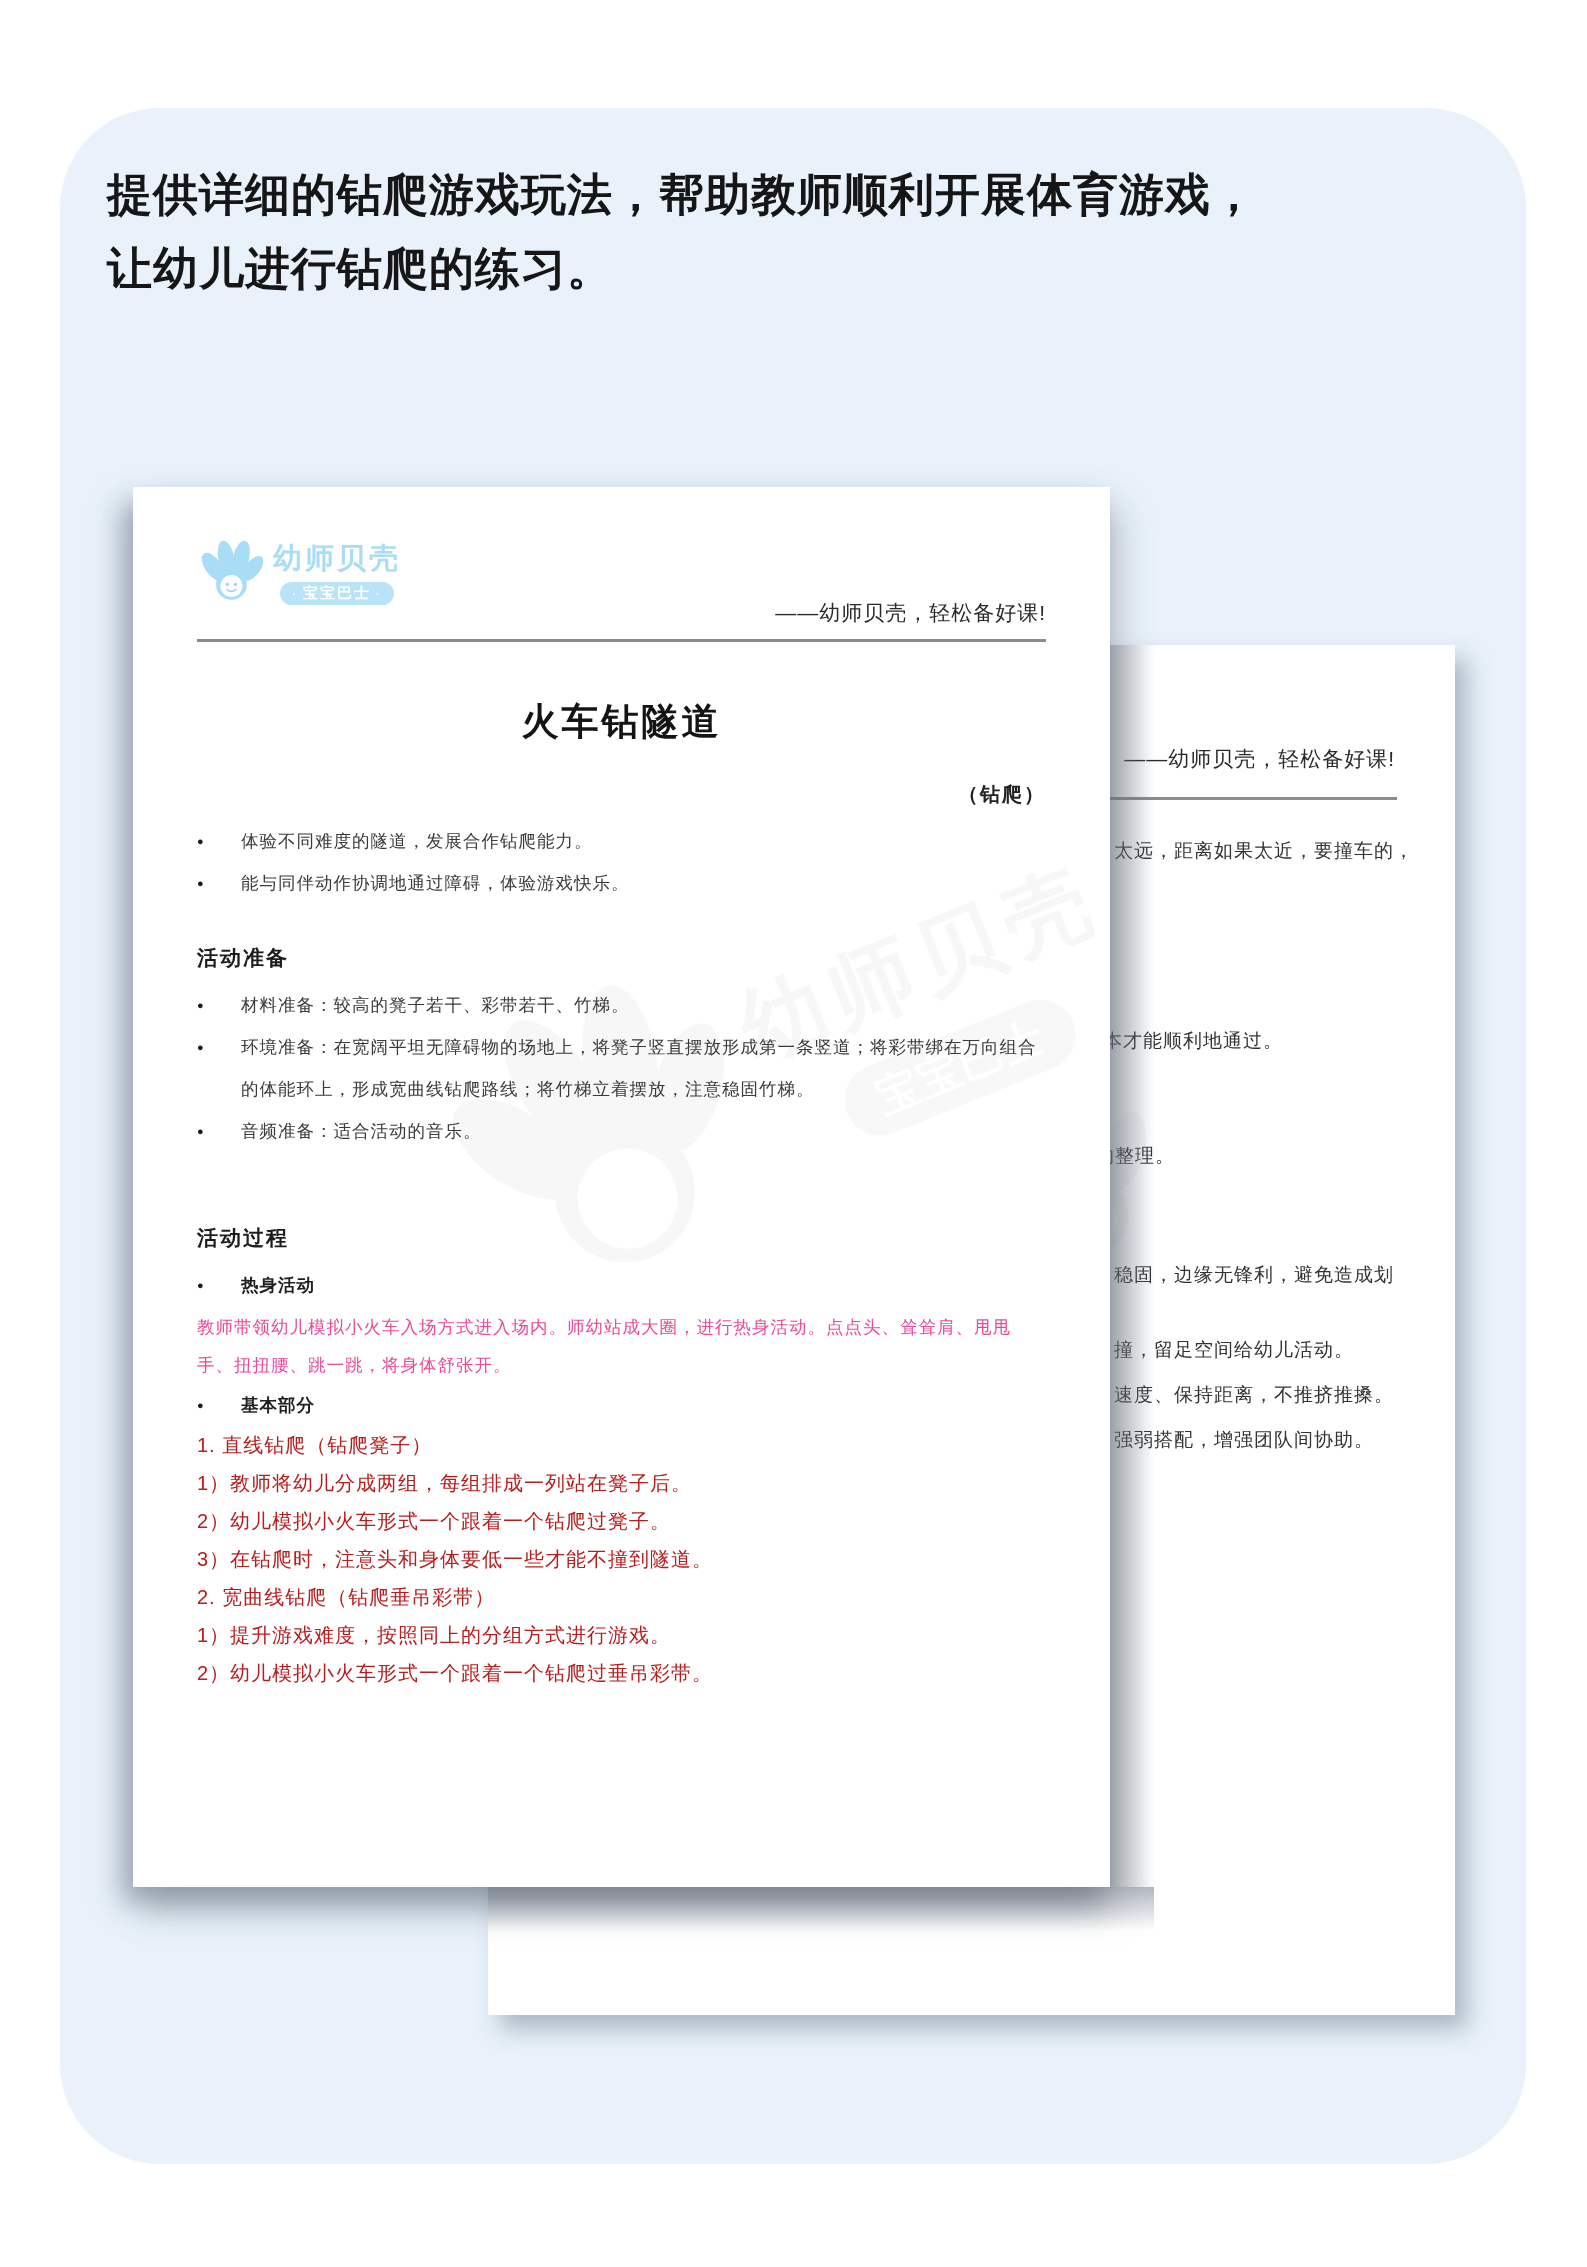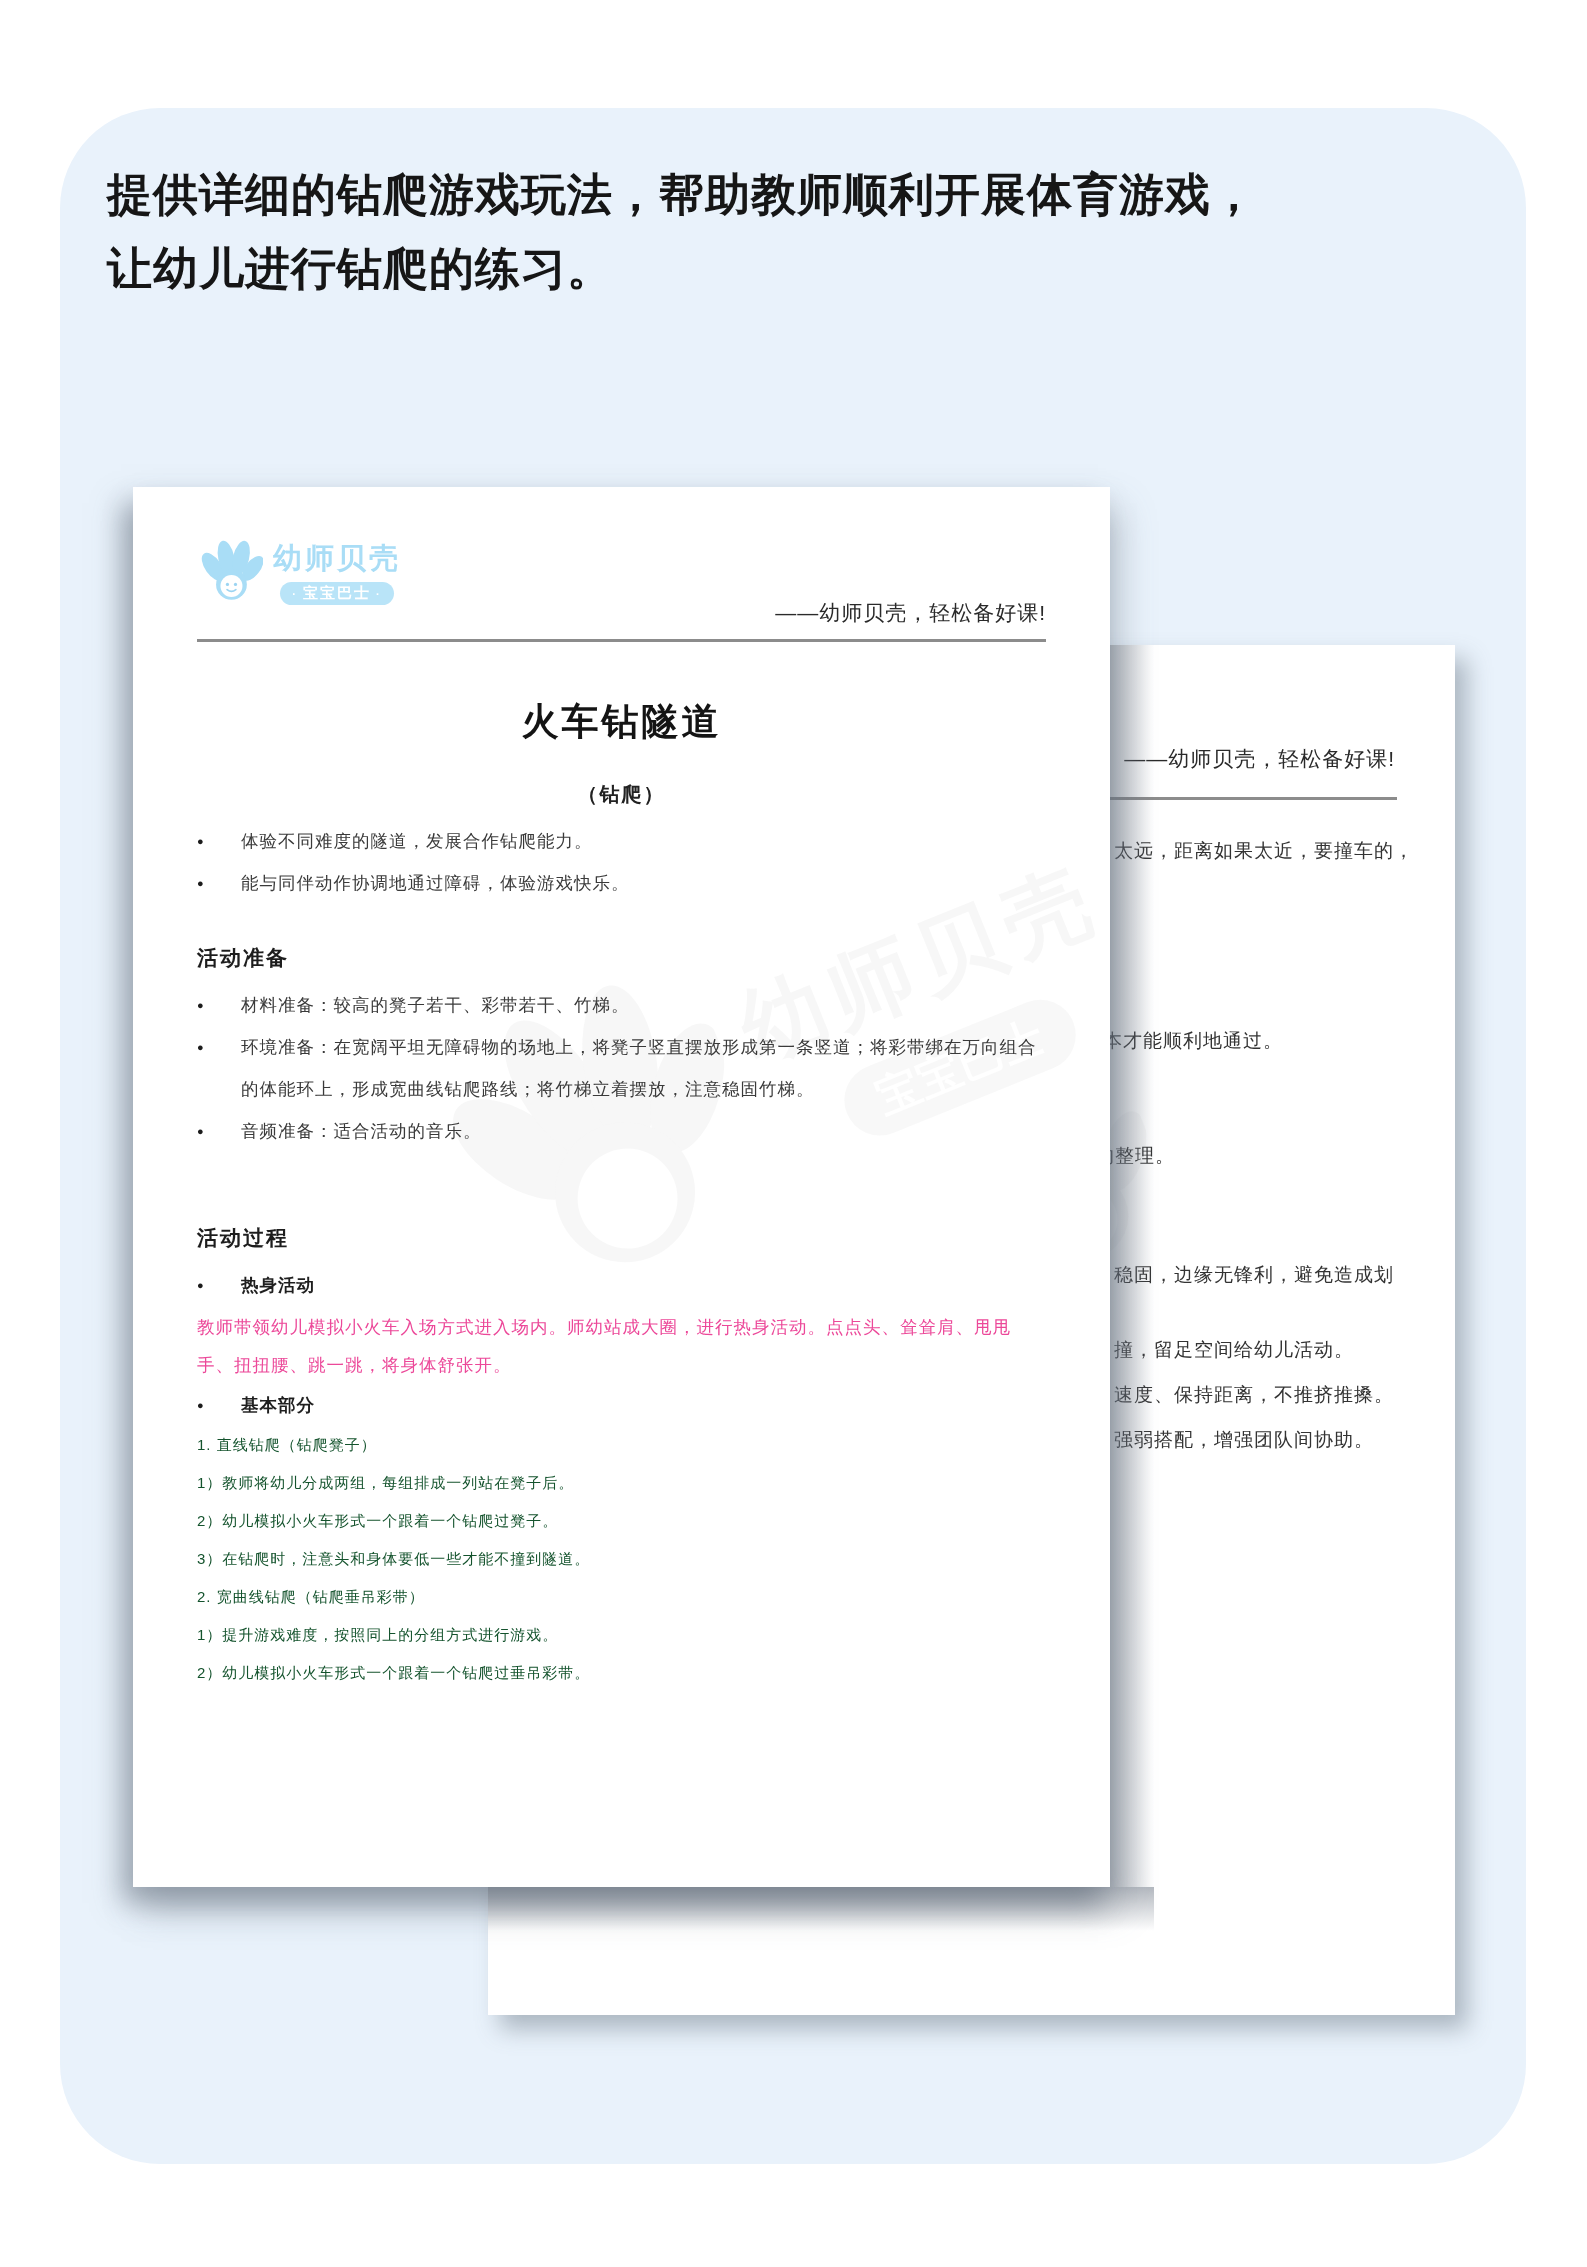--- a/index.html
+++ b/index.html
@@ -49,32 +49,32 @@
   .logo-name{font-size:29px;font-weight:700;color:#a9ddf6;letter-spacing:3px;}
   .logo-badge{
     background:#b9e4f8;color:#ffffff;font-weight:700;font-size:15px;letter-spacing:2px;
     border-radius:14px;padding:2px 12px;display:flex;align-items:center;gap:5px;
   }
   .badge-dot{font-size:11px;}
   .p1-tagline{right:0;bottom:14px;}
   .p1-rule{left:64px;right:64px;top:152px;}
   .p1-body{position:absolute;left:64px;right:64px;top:160px;color:#3a3a3a;}
   .doc-title{text-align:center;margin-top:50px;font-size:37px;font-weight:700;color:#141414;letter-spacing:3px;}
-  .doc-subtitle{text-align:center;margin-top:34px;font-size:20px;font-weight:600;color:#222222;letter-spacing:2px;}
+  .doc-subtitle{text-align:right;margin-top:34px;font-size:20px;font-weight:600;color:#222222;letter-spacing:2px;}
   .sec-heading{font-size:21px;font-weight:700;color:#1d1d1d;letter-spacing:2px;}
   .h-goals{margin-top:66px;}
   .h-prep{margin-top:40px;}
   .h-process{margin-top:72px;}
   .blist{margin-top:12px;}
   .bullet-row{display:flex;align-items:flex-start;line-height:42px;font-size:17.5px;}
   .bullet-glyph{width:14px;font-size:11px;flex:0 0 auto;margin-right:30px;color:#1c1c1c;}
   .bullet-row.bold .bullet-text{font-weight:700;color:#1f1f1f;}
   .bullet-text{letter-spacing:1px;}
   .para{font-size:17.5px;line-height:38px;letter-spacing:1px;margin-top:2px;color:#ec4899;}
-  .step-line{font-size:15px;line-height:38px;letter-spacing:1px;color:#14532d;white-space:nowrap;}
+  .step-line{font-size:20px;line-height:38px;letter-spacing:1px;color:#b91c1c;white-space:nowrap;}
   
   .watermark{
     position:absolute;display:flex;align-items:center;gap:26px;
     opacity:.055;filter:grayscale(1);pointer-events:none;
   }
   .wm-1{left:300px;top:420px;transform:rotate(-22deg);}
   .wm-icon{width:300px;height:320px;}
   .wm-col{display:flex;flex-direction:column;align-items:center;gap:16px;}
   .wm-name{font-size:86px;font-weight:700;color:#777;letter-spacing:8px;white-space:nowrap;}
   .wm-badge{background:#888;color:#fff;font-weight:700;font-size:44px;border-radius:40px;padding:6px 34px;white-space:nowrap;}

